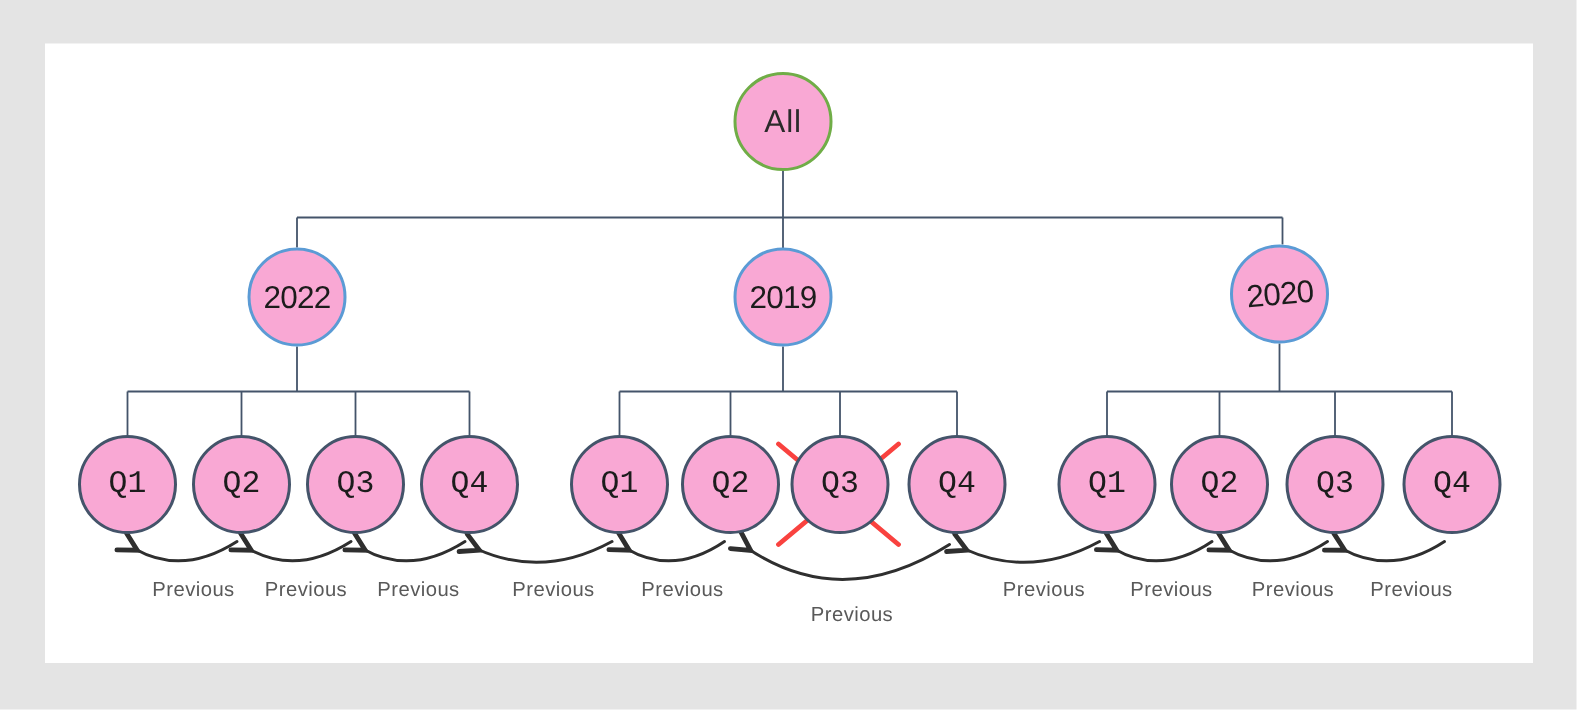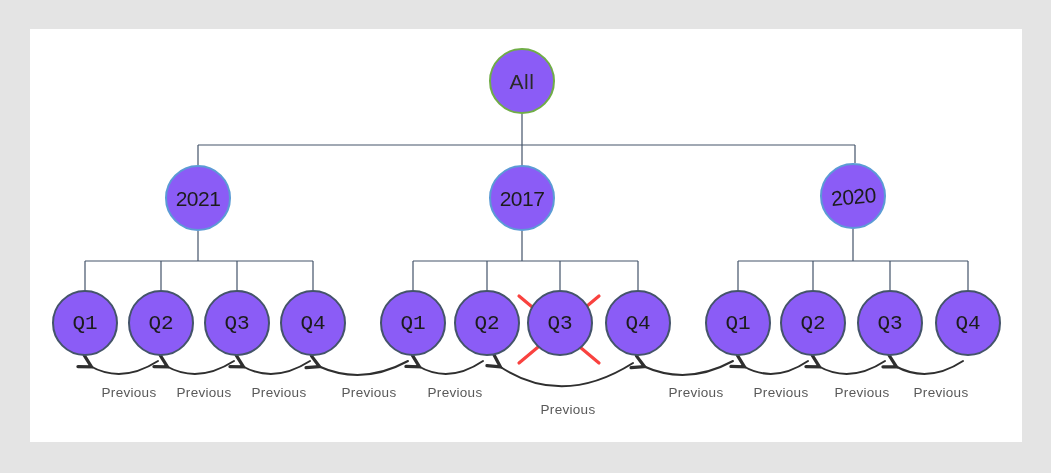--- a/index.html
+++ b/index.html
@@ -25,21 +25,21 @@
   .connector { fill: none; stroke: var(--connector_line, #44546A); stroke-width: 1.2; }
   .arrow { fill: none; stroke: var(--arrow, #2f2f2f); stroke-width: 2; stroke-linecap: round; }
   .ahead { fill: none; stroke: var(--arrow, #2f2f2f); stroke-width: 1.9; stroke-linecap: round; }
   .cross { fill: none; stroke: var(--cross, #f9423f); stroke-width: 3.2; stroke-linecap: round; }
 
   .node {
     position: absolute;
     width: 66px; height: 66px;
     box-sizing: border-box;
     border-radius: 50%;
-    background: #8b5cf6;
+    background: #f9a8d4;
     display: flex;
     align-items: center;
     justify-content: center;
   }
   .node.root    { border: 2.5px solid var(--root_stroke, #70AD47); }
   .node.year    { border: 2.5px solid var(--year_stroke, #5B9BD5); }
   .node.quarter { border: 2px   solid var(--quarter_stroke, #44546A); font-family: Liberation Mono, monospace; }
 
   .nlabel {
     font-size: 21px;
@@ -94,24 +94,24 @@
     <path class="arrow" marker-end="url(#ah)" d="M963,361 Q928,384 895,366"></path>
 
     <path class="cross" d="M519,296 L599,363 M599,296 L519,363"></path>
   </svg>
 
   <div class="node root" style="left:489px; top:48px">
     <span class="nlabel all-label">All</span>
   </div>
 
   <div class="node year" style="left:165px; top:165px">
-    <span class="nlabel">2021</span>
+    <span class="nlabel">2022</span>
   </div>
   <div class="node year" style="left:489px; top:165px">
-    <span class="nlabel">2017</span>
+    <span class="nlabel">2019</span>
   </div>
   <div class="node year" style="left:820px; top:163px">
     <span class="nlabel tilt">2020</span>
   </div>
 
   <div class="node quarter" style="left:52px; top:290px">
     <span class="nlabel">Q1</span>
   </div>
   <div class="node quarter" style="left:128px; top:290px">
     <span class="nlabel">Q2</span>

